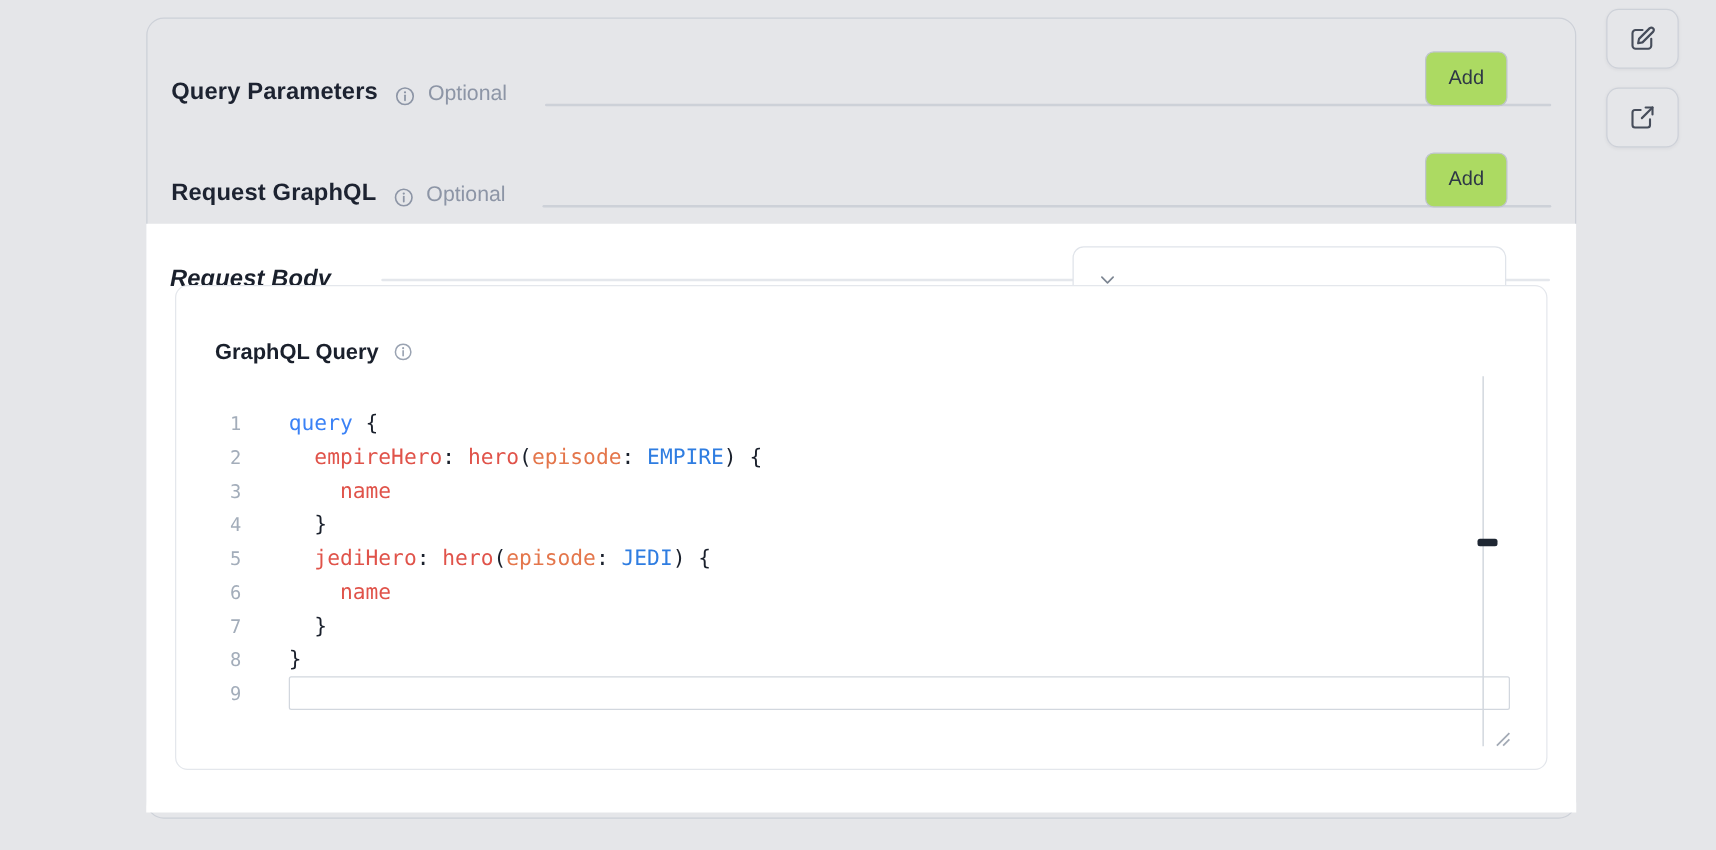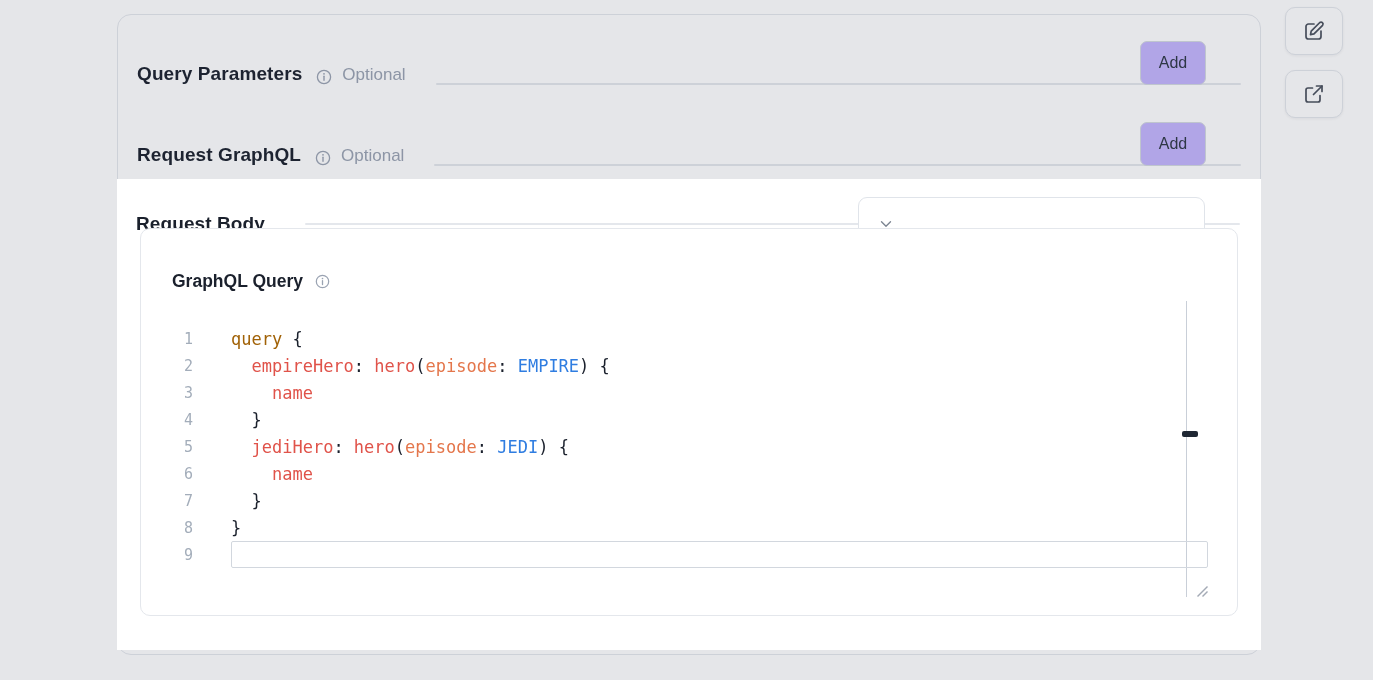--- a/index.html
+++ b/index.html
@@ -11,38 +11,38 @@
   .bg-card { position:absolute; left:117px; top:14px; width:1144px; height:641px;
     background:#fff; border:1px solid #e4e7ec; border-radius:14px; z-index:1; }
 
   .field-row { position:absolute; left:19px; width:1104px; height:44px;
     display:flex; align-items:flex-end; }
   .row-title { font-size:19px; font-weight:700; color:#1a202c; letter-spacing:.1px; white-space:nowrap; }
   .info-icon { margin-left:14px; display:inline-flex; flex:none; }
   .hint { margin-left:10px; font-size:17px; color:#9aa3b2; white-space:nowrap; }
   .divider { flex:1; height:2px; background:#e4e7ec; margin-left:30px; border-radius:1px; }
   .add-btn { position:absolute; right:35px; top:0; width:66px; height:44px;
-    background:#c4b5fd; border:1px solid #d4d9e0; border-radius:7px;
+    background:#bef264; border:1px solid #d4d9e0; border-radius:7px;
     font-family:inherit; font-size:16px; font-weight:500; color:#2d3644; cursor:pointer; }
 
   
   .float-btn { position:absolute; left:1285px; width:58px; height:48px; z-index:2;
     background:#fff; border:1px solid #e4e7ec; border-radius:10px;
     display:flex; align-items:center; justify-content:center;
     box-shadow:0 1px 3px rgba(16,24,40,.06); cursor:pointer; }
 
   
   .overlay { position:absolute; inset:0; background:rgba(52,64,84,.13); z-index:10; }
 
   
   .modal { position:absolute; left:117px; top:179px; width:1144px; height:471px;
     background:#fff; z-index:20; }
 
   .rb-header { position:absolute; left:19px; top:18px; width:1104px; height:53px;
-    display:flex; align-items:center; }
+    display:flex; align-items:center;font-style:italic; }
   .rb-header .divider { margin-left:40px; }
   .select { position:absolute; right:35px; top:0; width:347px; height:53px;
     background:#fff; border:1px solid #e0e4ea; border-radius:9px;
     display:flex; align-items:center; padding:0 18px; cursor:pointer; }
   .select-value { font-size:17px; color:#1a202c; flex:1; white-space:nowrap; }
 
   .editor-card { position:absolute; left:23px; top:49px; width:1098px; height:388px;
     border:1px solid #e4e7ec; border-radius:10px; background:#fff; overflow:hidden; }
   .editor-label-row { position:absolute; left:31px; top:42px; display:flex; align-items:center; }
   .editor-label { font-size:17.5px; font-weight:700; color:#1a202c; }
@@ -141,21 +141,21 @@
             <circle cx="8" cy="8" r="6.6" stroke="#9aa3b2" stroke-width="1.3"></circle>
             <line x1="8" y1="7.2" x2="8" y2="11.2" stroke="#9aa3b2" stroke-width="1.4" stroke-linecap="round"></line>
             <circle cx="8" cy="4.8" r="0.9" fill="#9aa3b2"></circle>
           </svg>
         </span>
       </div>
 
       <div class="code-lines">
           <div class="code-line">
             <span class="line-num" style="color: rgb(163, 173, 186);">1</span>
-            <span class="line-code"><span style="color: #a16207;">query</span><span style="color: rgb(26, 32, 44);"> {</span></span>
+            <span class="line-code"><span style="color: #3b82f6;">query</span><span style="color: rgb(26, 32, 44);"> {</span></span>
           </div>
           <div class="code-line">
             <span class="line-num" style="color: rgb(163, 173, 186);">2</span>
             <span class="line-code"><span style="color: rgb(26, 32, 44);">  </span><span style="color: rgb(224, 83, 74);">empireHero</span><span style="color: rgb(26, 32, 44);">: </span><span style="color: rgb(224, 83, 74);">hero</span><span style="color: rgb(26, 32, 44);">(</span><span style="color: rgb(228, 118, 75);">episode</span><span style="color: rgb(26, 32, 44);">: </span><span style="color: rgb(47, 125, 225);">EMPIRE</span><span style="color: rgb(26, 32, 44);">) {</span></span>
           </div>
           <div class="code-line">
             <span class="line-num" style="color: rgb(163, 173, 186);">3</span>
             <span class="line-code"><span style="color: rgb(26, 32, 44);">    </span><span style="color: rgb(224, 83, 74);">name</span></span>
           </div>
           <div class="code-line">

